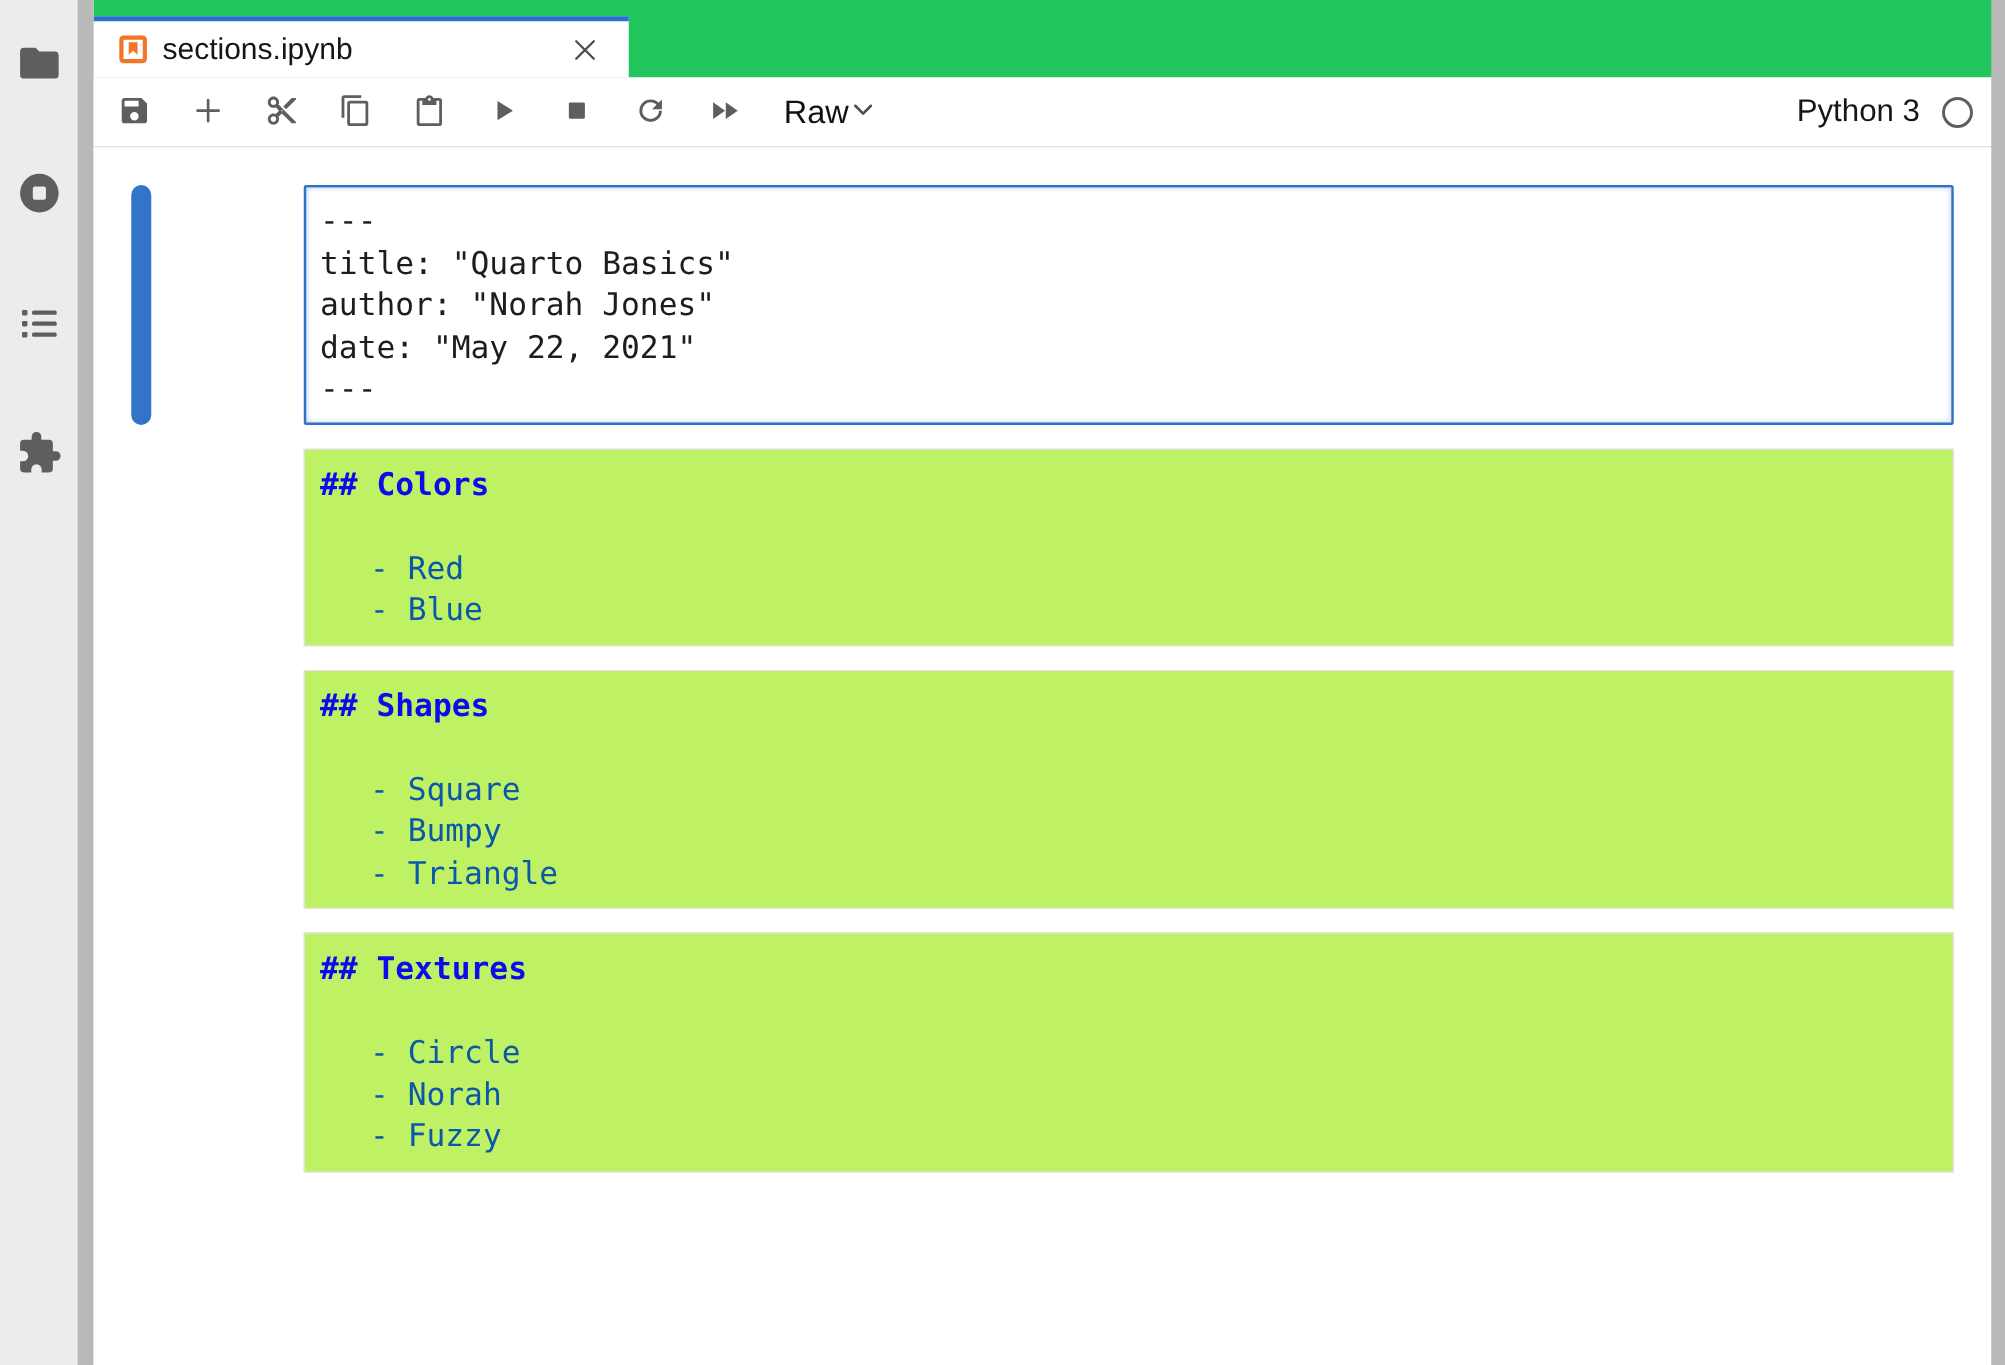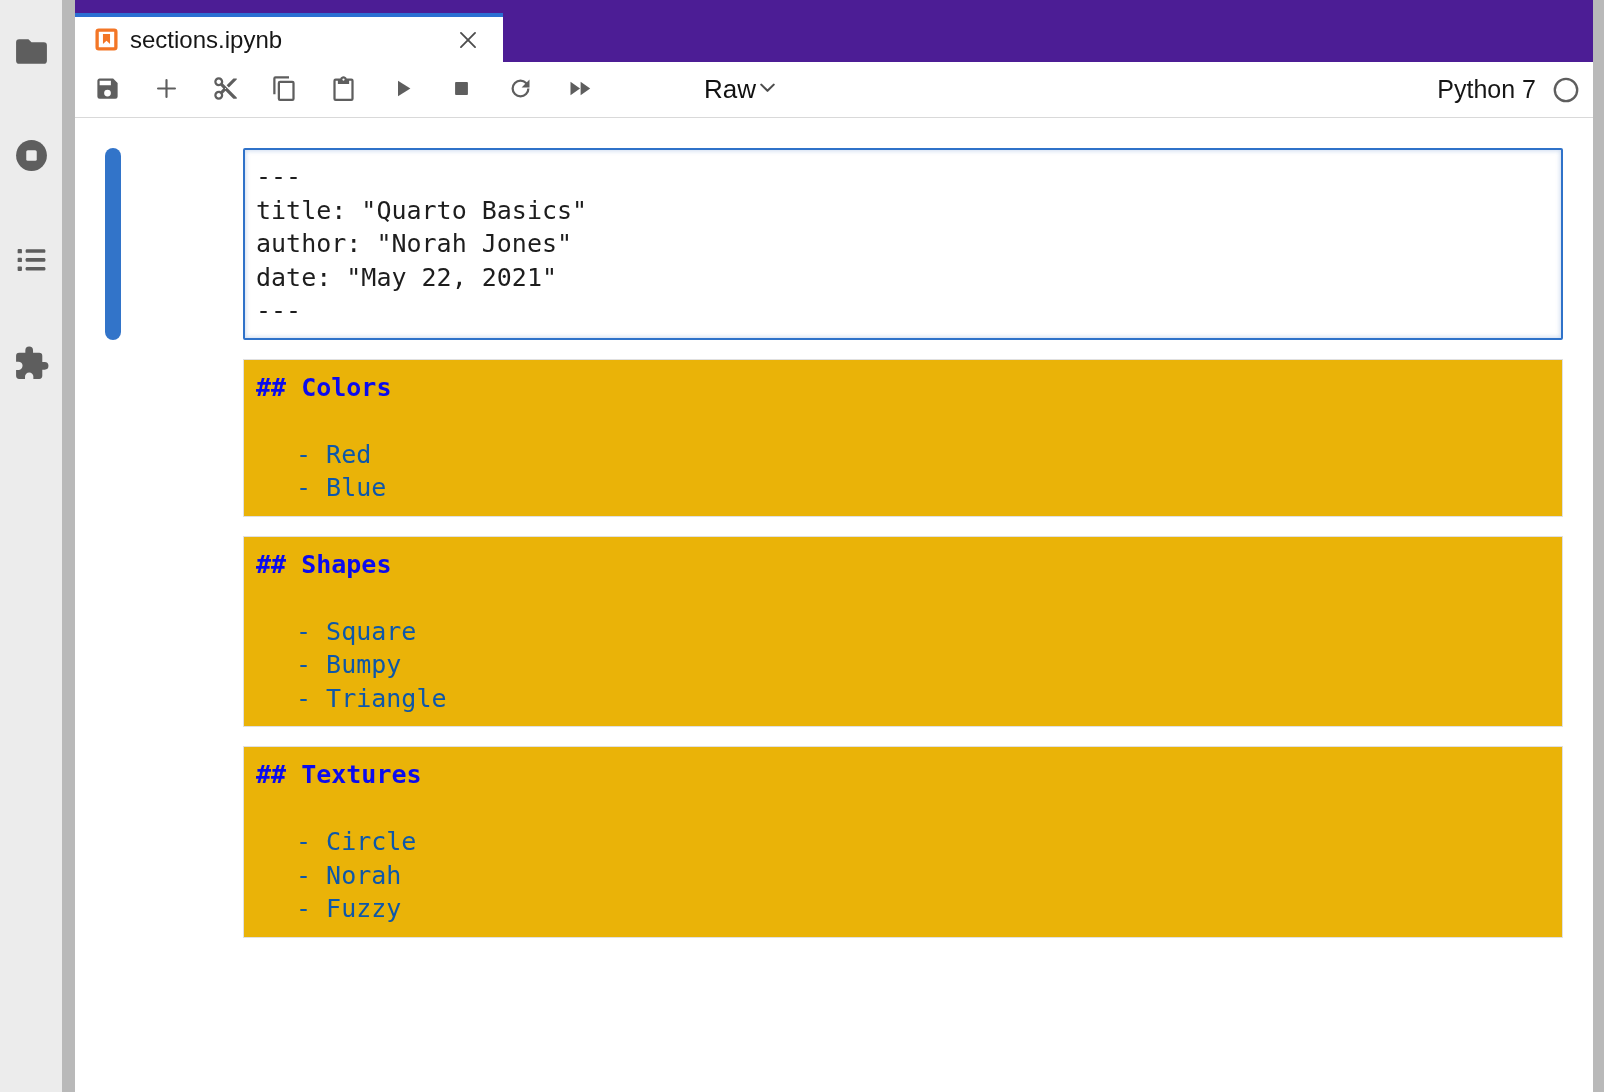--- a/index.html
+++ b/index.html
@@ -15,54 +15,54 @@
               color:#5e5e5e; margin-bottom:64px; cursor:pointer; }
   .side-btn svg { width:37px; height:37px; }
 
   .divider { width:13px; background:#b9b9b9; flex-shrink:0; }
 
   
   .main { flex:1; display:flex; flex-direction:column; min-width:0; position:relative; background:#fff; }
 
   .scroll-strip { position:absolute; top:0; right:0; bottom:0; width:11px; background:#b9b9b9; z-index:10; }
 
-  .tabbar { height:62px; background:#4c1d95; padding-top:13px; display:flex; flex-shrink:0; }
+  .tabbar { height:62px; background:#22c55e; padding-top:13px; display:flex; flex-shrink:0; }
   .tab { width:428px; background:#ffffff; border-top:4px solid #2b6fd2;
          display:flex; align-items:center; padding:0 22px 0 19px; cursor:pointer; }
   .tab-icon { width:25px; height:25px; flex-shrink:0; margin-right:11px; }
   .tab-icon svg { width:25px; height:25px; display:block; }
   .tab-label { font-size:24px; color:#161616; white-space:nowrap; }
   .tab-close { margin-left:auto; width:26px; height:26px; color:#4d4d4d; cursor:pointer; }
   .tab-close svg { width:26px; height:26px; }
 
   .toolbar { height:56px; background:#fff; border-bottom:1px solid #d9d9d9;
              display:flex; align-items:center; padding:0 24px 0 10px; flex-shrink:0; }
   .tb-btn { width:44px; height:44px; margin-right:15px; border:none; background:none;
             display:flex; align-items:center; justify-content:center; color:#5e5e5e; cursor:pointer; }
   .tb-btn svg { width:27px; height:27px; }
   .celltype { margin-left:11px; width:152px; display:flex; align-items:center;
-              justify-content:flex-end; cursor:pointer; }
+              justify-content:flex-start; cursor:pointer; }
   .celltype-value { font-size:26px; color:#111; }
   .celltype svg { width:23px; height:23px; color:#4d4d4d; }
   .tb-spacer { flex:1; }
   .kernel-name { font-size:25px; color:#161616; margin-right:16px; cursor:pointer; }
   .kernel-status { width:28px; height:28px; color:#5e5e5e; }
   .kernel-status svg { width:28px; height:28px; }
 
   
   .notebook { flex:1; overflow:hidden; padding:30px 41px 0 30px; background:#fff; }
   .cell { display:flex; margin-bottom:19px; }
   .collapser { width:16px; border-radius:8px; flex-shrink:0; background:transparent; cursor:pointer; }
   .cell.active .collapser { background:#3274c9; }
   .cell-gutter { width:122px; flex-shrink:0; }
   .editor { flex:1; font-family:"DejaVu Sans Mono", monospace; font-size:25px;
             line-height:33.5px; color:#1d1d1d; cursor:text; }
   .editor.raw { background:#fff; border:2px solid #2f72c9; border-radius:2px;
                 padding:10px 11px; box-shadow: inset 0 0 4px 1px rgba(78,128,200,0.28); }
-  .editor.md { background:#eab308; border:1px solid #e0e0e0; padding:11px 12px; }
+  .editor.md { background:#bef264; border:1px solid #e0e0e0; padding:11px 12px; }
   .line { white-space:pre; min-height:33.5px; }
   .line.header { color:#0b0bee; font-weight:bold; }
   .line.list { color:#0d57aa;margin-left:40px; }
 </style>
 </head>
 <body>
 
 <div class="app">
 
   <aside class="sidebar">
@@ -193,21 +193,21 @@
         <span class="celltype-value">Raw</span>
         <span>
           <svg viewBox="0 0 24 24" fill="none" stroke="currentColor" stroke-width="2.2" stroke-linecap="round" stroke-linejoin="round">
               <path d="M5.5 9l6.5 6.5L18.5 9"></path>
             </svg>
         </span>
       </div>
 
       <div class="tb-spacer"></div>
 
-      <span class="kernel-name">Python 7</span>
+      <span class="kernel-name">Python 3</span>
       <span class="kernel-status">
         <svg viewBox="0 0 24 24" fill="none" stroke="currentColor" stroke-width="2">
             <circle cx="12" cy="12" r="9.6"></circle>
           </svg>
       </span>
     </div>
 
     <div class="notebook">
 
       <div class="cell active">

